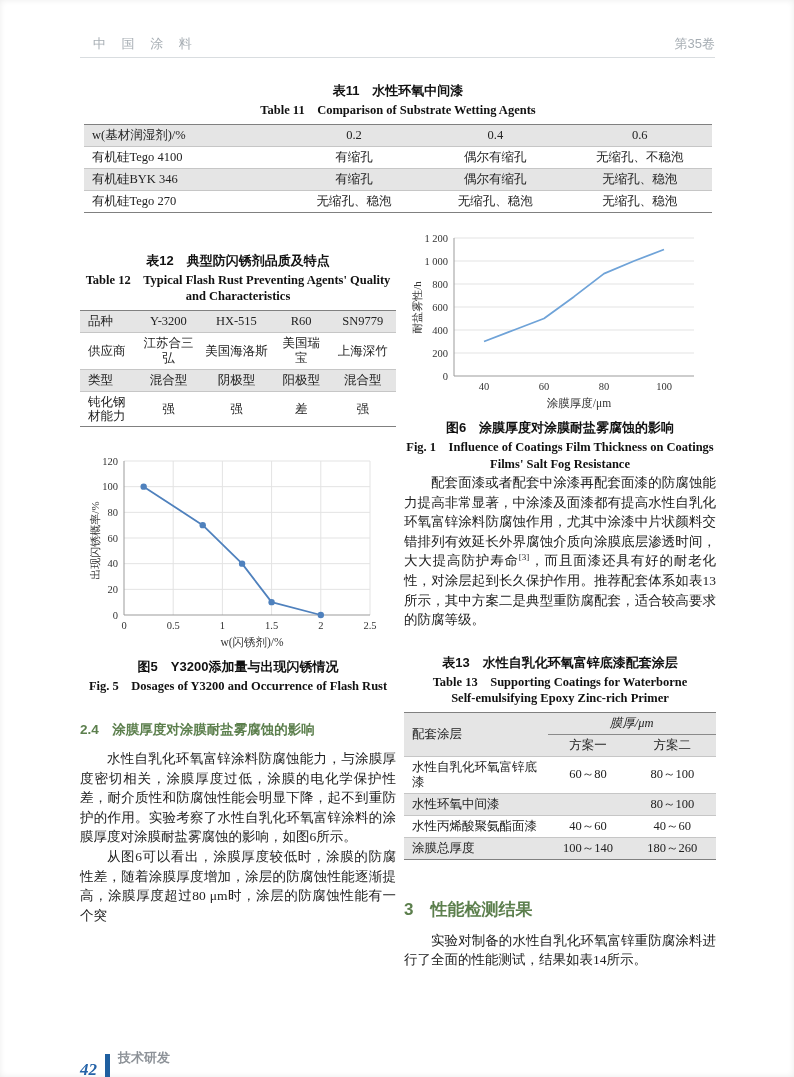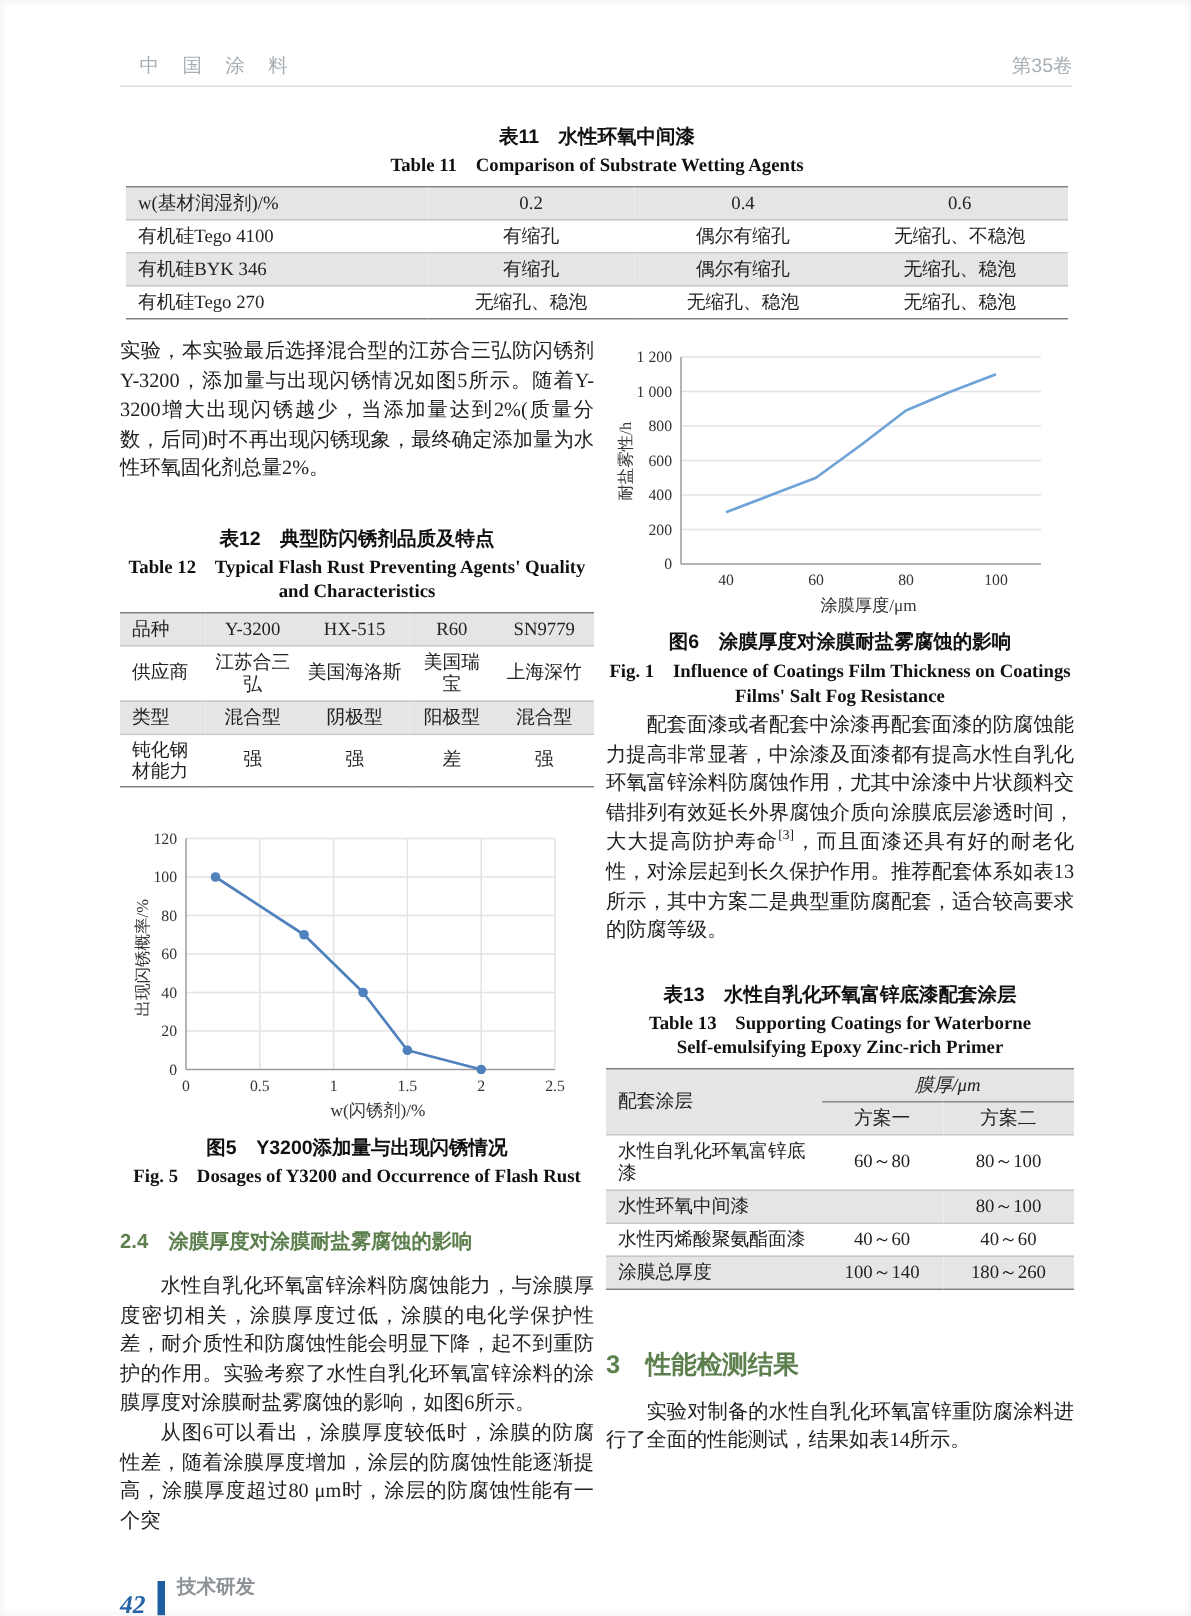--- a/index.html
+++ b/index.html
@@ -123,21 +123,20 @@
           <td class="cell-left">有机硅Tego 270</td>
           <td>无缩孔、稳泡</td>
           <td>无缩孔、稳泡</td>
           <td>无缩孔、稳泡</td>
         </tr>
       </tbody>
     </table>
   </div>
 
   <div class="col-left">
-    <p class="body-text">实验，本实验最后选择混合型的江苏合三弘防闪锈剂Y-3200，添加量与出现闪锈情况如图5所示。随着Y-3200增大出现闪锈越少，当添加量达到2%(质量分数，后同)时不再出现闪锈现象，最终确定添加量为水性环氧固化剂总量2%。</p>
 
     <div class="mt28">
       <div class="tbl-title-cn">表12　典型防闪锈剂品质及特点</div>
       <div class="tbl-title-en">Table 12　Typical Flash Rust Preventing Agents' Quality and Characteristics</div>
       <table>
         <tbody>
           <tr class="band">
             <td class="cell-left" style="width:18%">品种</td>
             <td style="width:20%">Y-3200</td>
             <td style="width:23%">HX-515</td>

